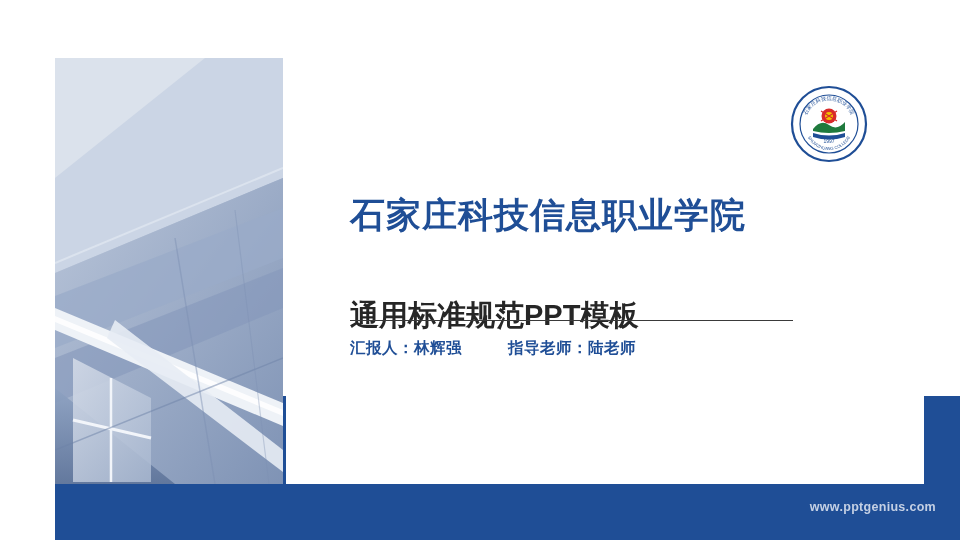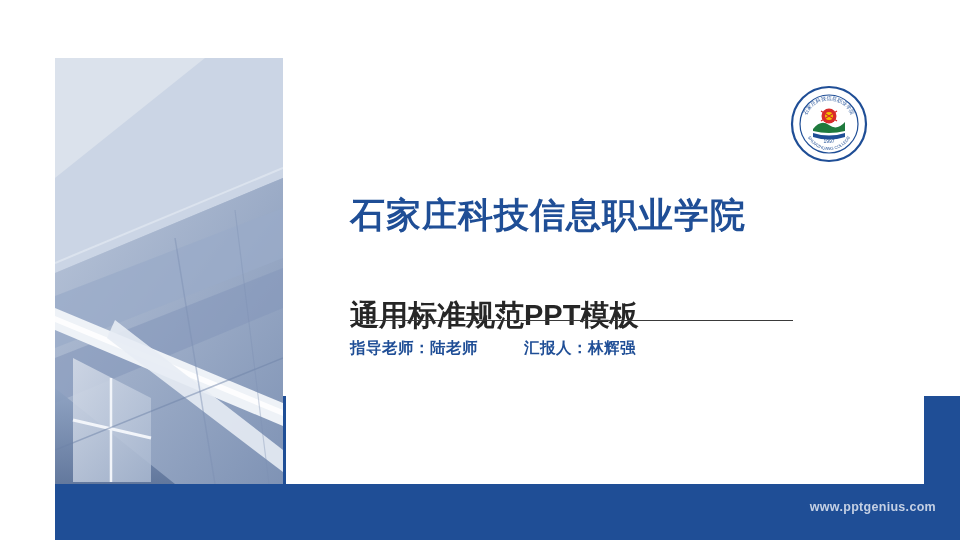--- a/index.html
+++ b/index.html
@@ -206,19 +206,19 @@
       <path d="M31,26 l16,10 M47,26 l-16,10" stroke="#d92b2b" stroke-width="1.2"></path>
       <text x="39" y="58" font-size="5" fill="#1f4e96" text-anchor="middle" font-family="'Liberation Sans',sans-serif">1997</text>
     </svg>
   </div>
 
   <div class="title-zh">石家庄科技信息职业学院</div>
   <div class="subtitle-zh">通用标准规范PPT模板</div>
   <div class="divider"></div>
 
   <div class="meta-row">
+    <span class="meta-item">汇报人：林辉强</span>
     <span class="meta-item">指导老师：陆老师</span>
-    <span class="meta-item">汇报人：林辉强</span>
   </div>
 
   <div class="footer-url">www.pptgenius.com</div>
 
 </div>
 
 </body></html>

